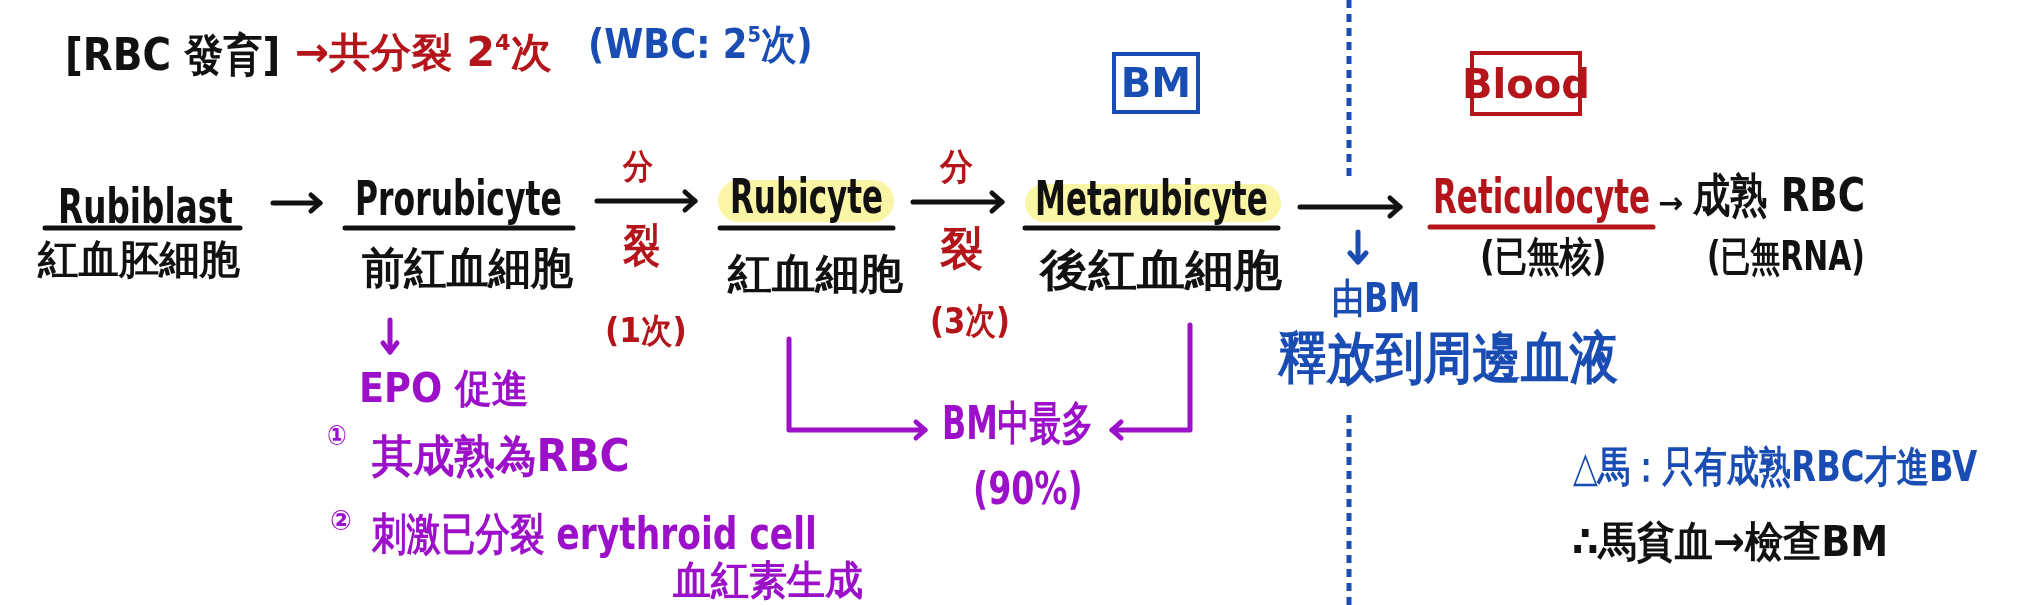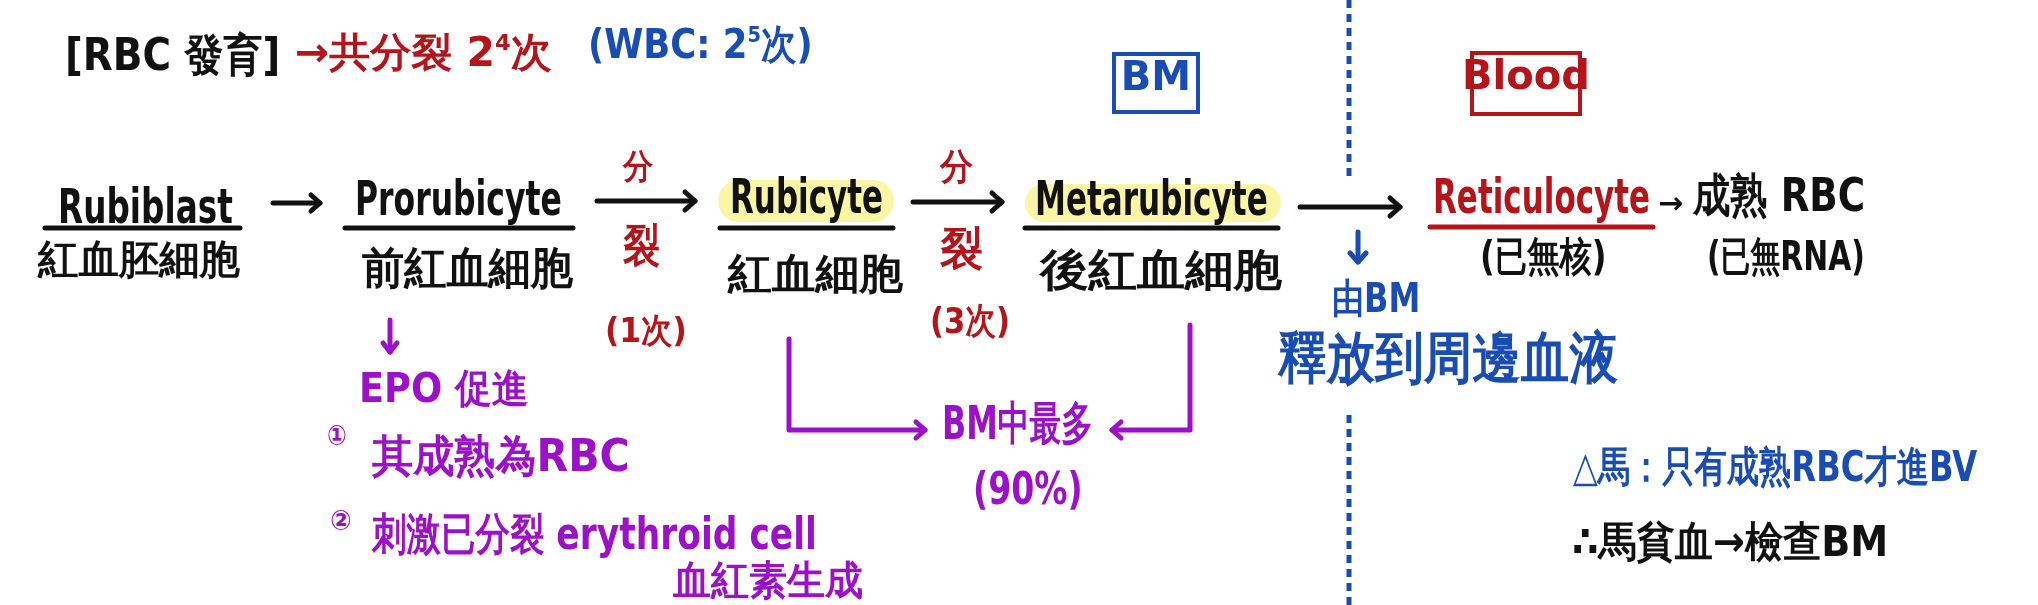--- a/index.html
+++ b/index.html
@@ -5,21 +5,21 @@
   :root{
     --black:#111111; --red:#b3151b; --blue:#1a4db3; --purple:#9b10c8; --hl:#fbf49c; --bg:#ffffff;
   }
   html,body{margin:0;padding:0;background:var(--bg);}
   #canvas{position:relative;width:2038px;height:605px;overflow:hidden;background:var(--bg);
     font-family:"DejaVu Sans","Liberation Sans",sans-serif;font-weight:bold;text-decoration:underline;}
   .t{position:absolute;display:inline-block;white-space:nowrap;line-height:1;transform-origin:0 0;}
   .black{color:var(--black);} .red{color:var(--red);} .blue{color:var(--blue);} .purple{color:var(--purple);}
   .sup{font-size:0.55em;vertical-align:0.75em;line-height:0;}
   .hl{position:absolute;background:var(--hl);border-radius:22px;opacity:0.9;}
-  .box{position:absolute;box-sizing:border-box;border:4px solid;display:flex;justify-content:center;}
+  .box{position:absolute;box-sizing:border-box;border:4px solid;display:flex;align-items:center;justify-content:center;}
   .box.blue{border-color:var(--blue);} .box.red{border-color:var(--red);}
   .box .lbl{font-size:40px;line-height:1;white-space:nowrap;}
   svg.overlay{position:absolute;left:0;top:0;pointer-events:none;}
   .s{fill:none;stroke-width:5;stroke-linecap:round;stroke-linejoin:round;}
   .s-black{stroke:var(--black);} .s-red{stroke:var(--red);} .s-blue{stroke:var(--blue);} .s-purple{stroke:var(--purple);}
   .dash{stroke:var(--blue);stroke-width:5;stroke-dasharray:8 6;fill:none;}
 </style>
 </head>
 <body>
 

